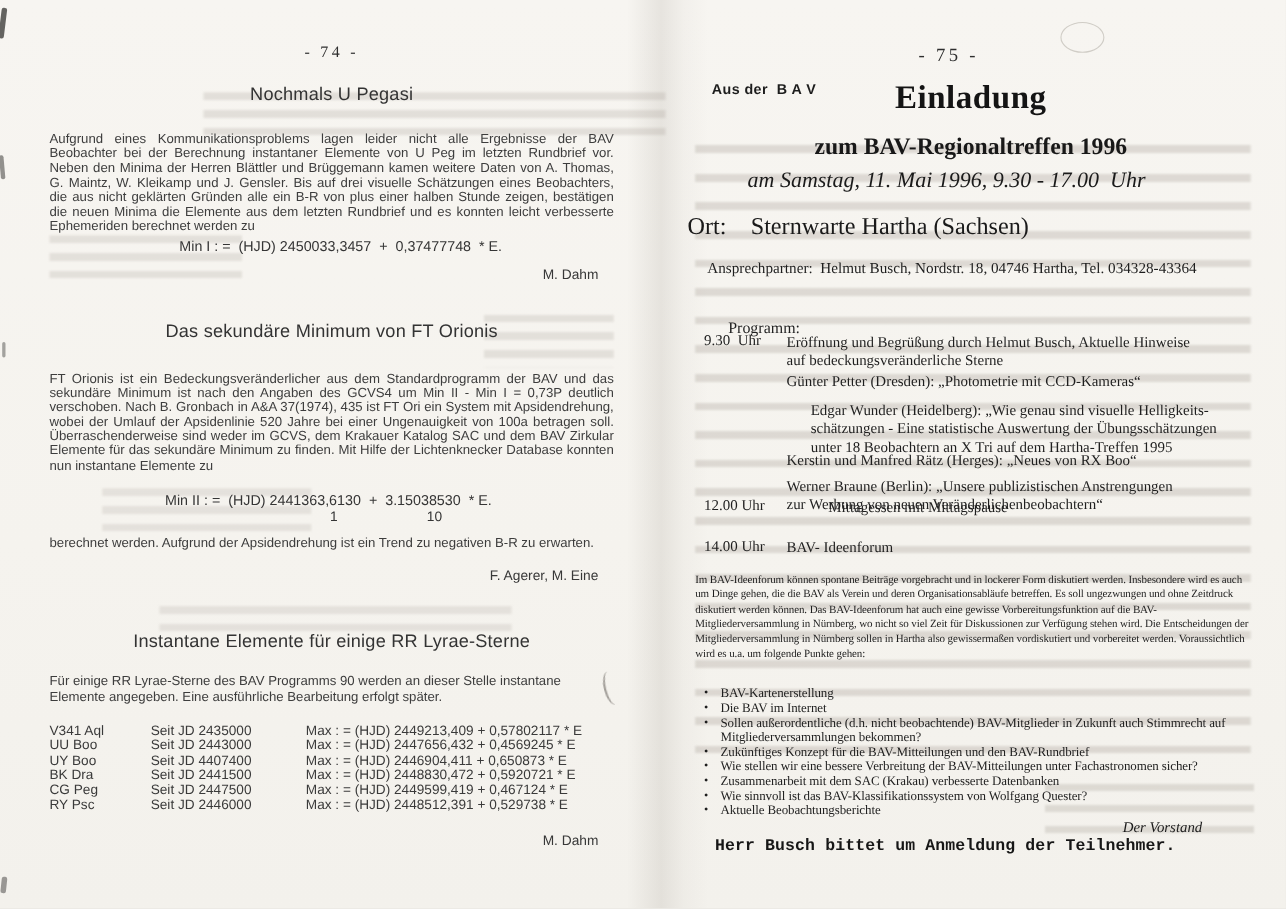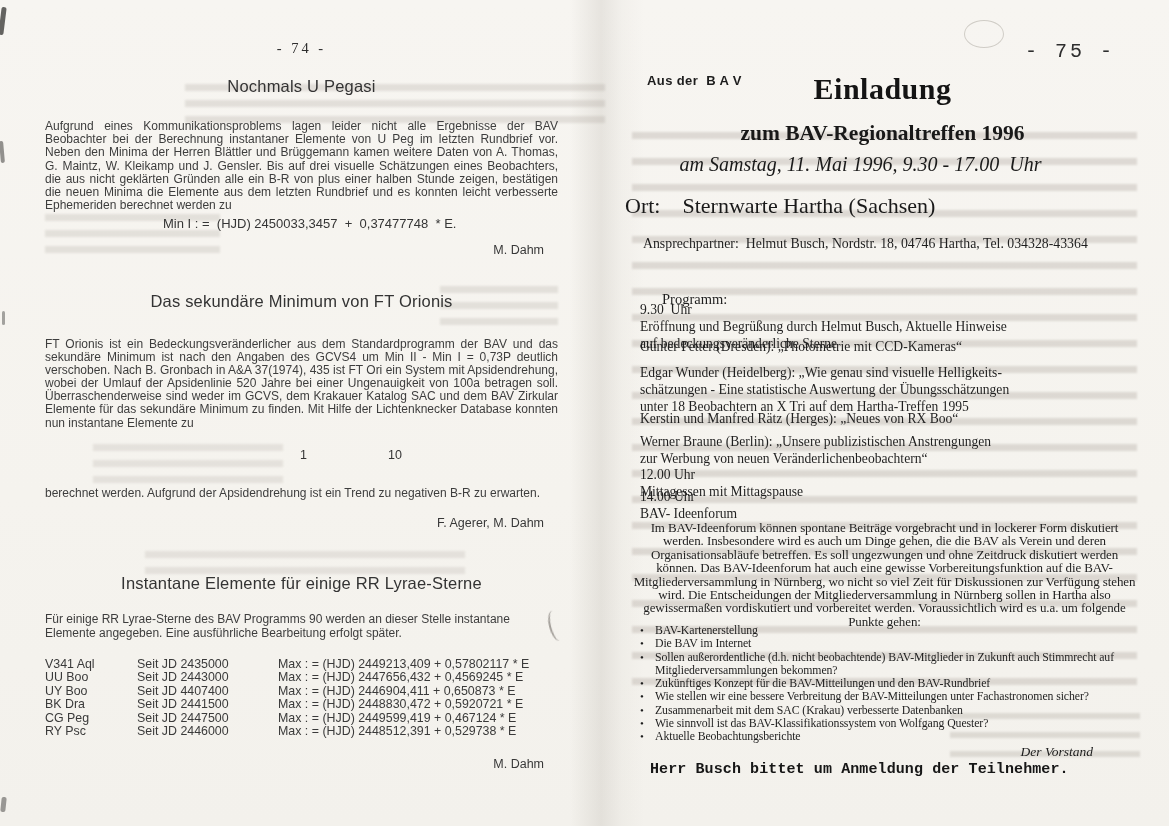--- a/index.html
+++ b/index.html
@@ -42,34 +42,34 @@
   .f2 .fe1{left:150px}.f2 .fe2{left:238px}
   .sig{left:0;width:513px;text-align:right;padding-right:14px;font-size:12.5px;box-sizing:border-box;color:#383838;}
   .sig1{top:243px}.sig2{top:516px}.sig3{top:757px}
   .tbl{left:0;top:658px;width:513px;font-size:12.4px;line-height:13.4px;color:#3a3a3a;}
   .trow{white-space:nowrap;}
   .c-star{display:inline-block;width:92px;}
   .c-seit{display:inline-block;width:141px;}
 
   
   .page-r{left:630px;width:505px;font-family:"Liberation Serif",serif;color:#1f1f1f;}
-  .pageno-r{top:40px;left:-20px;width:100%;text-align:right;font-family:Liberation Mono, monospace;
-    font-size:20px;letter-spacing:3px;color:#2e2e2e;}
+  .pageno-r{top:40px;left:-20px;width:100%;text-align:center;font-family:Liberation Serif, serif;
+    font-size:17px;letter-spacing:3px;color:#2e2e2e;}
   .kicker{top:73px;left:17px;font-family:"Liberation Sans",sans-serif;font-weight:700;
     font-size:13px;color:#1d1d1d;white-space:pre;letter-spacing:.4px;}
   .rtitle{top:72px;left:0;width:100%;text-align:center;font-size:30px;font-weight:700;letter-spacing:.5px;color:#141414;}
   .rsub{top:121px;left:0;width:100%;text-align:center;font-size:21.5px;font-weight:700;color:#181818;}
   .rdate{top:153px;left:-22px;width:100%;text-align:center;font-size:20px;font-style:italic;white-space:pre;color:#1a1a1a;}
   .rort{top:193px;left:-5px;width:100%;font-size:22px;white-space:pre;color:#1a1a1a;}
   .rcontact{top:236px;left:13px;font-size:13.8px;white-space:pre;color:#1e1e1e;}
   .rprog{top:291px;left:16px;font-size:14.5px;margin-left:16px;}
-  .sched{left:10px;display:flex;width:490px;flex-direction:column;}
+  .sched{left:10px;display:flex;width:490px;}
   .stime{width:75px;flex:none;font-size:13.6px;white-space:pre;}
   .stext{font-size:13.6px;line-height:17.2px;white-space:pre-line;width:410px;}
-  .rideen{top:521px;left:2px;width:505px;font-size:13px;line-height:13.4px;letter-spacing:-.1px;color:#1e1e1e;text-align:center;}
+  .rideen{top:521px;left:2px;width:505px;font-size:10px;line-height:13.4px;letter-spacing:-.1px;color:#1e1e1e;}
   .bullets{top:624px;left:10px;width:500px;font-size:11.8px;line-height:13.3px;color:#1e1e1e;}
   .bullet{display:flex;}
   .bdot{width:15px;flex:none;font-size:11px;}
   .btext{flex:1;letter-spacing:-.1px;}
   .vorstand{top:744px;left:17px;width:486px;text-align:right;padding-right:40px;
     font-style:italic;font-size:13.5px;box-sizing:border-box;color:#1c1c1c;}
   .rfooter{top:761px;left:20px;font-family:Liberation Mono, monospace;font-size:15px;
     font-weight:700;letter-spacing:.1px;color:#161616;text-align:center;}
 </style>
 </head>
@@ -100,27 +100,28 @@
     <h2 class="ltitle t1">Nochmals U Pegasi</h2>
     <p class="lpara p1">Aufgrund eines Kommunikationsproblems lagen leider nicht alle Ergebnisse der BAV Beobachter bei der Berechnung instantaner Elemente von U Peg im letzten Rundbrief vor. Neben den Minima der Herren Blättler und Brüggemann kamen weitere Daten von A. Thomas, G. Maintz, W. Kleikamp und J. Gensler. Bis auf drei visuelle Schätzungen eines Beobachters, die aus nicht geklärten Gründen alle ein B-R von plus einer halben Stunde zeigen, bestätigen die neuen Minima die Elemente aus dem letzten Rundbrief und es konnten leicht verbesserte Ephemeriden berechnet werden zu</p>
     <div class="formula f1">
       <div class="fline">Min I : =  (HJD) 2450033,3457  +  0,37477748  * E.</div>
     </div>
     <div class="sig sig1">M. Dahm</div>
 
     <h2 class="ltitle t2">Das sekundäre Minimum von FT Orionis</h2>
     <p class="lpara p2">FT Orionis ist ein Bedeckungsveränderlicher aus dem Standardprogramm der BAV und das sekundäre Minimum ist nach den Angaben des GCVS4 um Min II - Min I = 0,73P deutlich verschoben. Nach B. Gronbach in A&amp;A 37(1974), 435 ist FT Ori ein System mit Apsidendrehung, wobei der Umlauf der Apsidenlinie 520 Jahre bei einer Ungenauigkeit von 100a betragen soll. Überraschenderweise sind weder im GCVS, dem Krakauer Katalog SAC und dem BAV Zirkular Elemente für das sekundäre Minimum zu finden. Mit Hilfe der Lichtenknecker Database konnten nun instantane Elemente zu</p>
     <div class="formula f2">
+      <div class="fline">Min II : =  (HJD) 2441363,6130  +  3.15038530  * E.</div>
       <div class="fsubs">
         <span class="fe1">1</span>
         <span class="fe2">10</span>
       </div>
     </div>
     <p class="lpara p2b">berechnet werden. Aufgrund der Apsidendrehung ist ein Trend zu negativen B-R zu erwarten.</p>
-    <div class="sig sig2">F. Agerer, M. Dahm</div>
+    <div class="sig sig2">F. Agerer, M. Eine</div>
 
     <h2 class="ltitle t3">Instantane Elemente für einige RR Lyrae-Sterne</h2>
     <p class="lpara p3">Für einige RR Lyrae-Sterne des BAV Programms 90 werden an dieser Stelle instantane Elemente angegeben. Eine ausführliche Bearbeitung erfolgt später.</p>
 
     <div class="tbl">
       <div class="trow">
         <span class="c-star">V341 Aql</span><span class="c-seit">Seit JD 2435000</span><span class="c-max">Max : = (HJD) 2449213,409 + 0,57802117 * E</span>
       </div>
       <div class="trow">
         <span class="c-star">UU Boo</span><span class="c-seit">Seit JD 2443000</span><span class="c-max">Max : = (HJD) 2447656,432 + 0,4569245 * E</span>
@@ -153,36 +154,36 @@
 
     <div class="sched" style="top:302px;">
       <span class="stime">9.30  Uhr</span>
       <span class="stext">Eröffnung und Begrüßung durch Helmut Busch, Aktuelle Hinweise
 auf bedeckungsveränderliche Sterne</span>
     </div>
     <div class="sched" style="top:338px;">
       <span class="stime"></span>
       <span class="stext">Günter Petter (Dresden): „Photometrie mit CCD-Kameras“</span>
     </div>
-    <div class="sched" style="top:364px;">
+    <div class="sched" style="top:364px;gap:22px;">
       <span class="stime"></span>
       <span class="stext">Edgar Wunder (Heidelberg): „Wie genau sind visuelle Helligkeits-
 schätzungen - Eine statistische Auswertung der Übungsschätzungen
 unter 18 Beobachtern an X Tri auf dem Hartha-Treffen 1995</span>
     </div>
     <div class="sched" style="top:410px;">
       <span class="stime"></span>
       <span class="stext">Kerstin und Manfred Rätz (Herges): „Neues von RX Boo“</span>
     </div>
     <div class="sched" style="top:433px;">
       <span class="stime"></span>
       <span class="stext">Werner Braune (Berlin): „Unsere publizistischen Anstrengungen
 zur Werbung von neuen Veränderlichenbeobachtern“</span>
     </div>
-    <div class="sched" style="top:467px;">
+    <div class="sched" style="top:452px;gap:38px;">
       <span class="stime">12.00 Uhr</span>
       <span class="stext">Mittagessen mit Mittagspause</span>
     </div>
     <div class="sched" style="top:489px;">
       <span class="stime">14.00 Uhr</span>
       <span class="stext">BAV- Ideenforum</span>
     </div>
 
     <p class="rideen">Im BAV-Ideenforum können spontane Beiträge vorgebracht und in lockerer Form diskutiert werden. Insbesondere wird es auch um Dinge gehen, die die BAV als Verein und deren Organisationsabläufe betreffen. Es soll ungezwungen und ohne Zeitdruck diskutiert werden können. Das BAV-Ideenforum hat auch eine gewisse Vorbereitungsfunktion auf die BAV-Mitgliederversammlung in Nürnberg, wo nicht so viel Zeit für Diskussionen zur Verfügung stehen wird. Die Entscheidungen der Mitgliederversammlung in Nürnberg sollen in Hartha also gewissermaßen vordiskutiert und vorbereitet werden. Voraussichtlich wird es u.a. um folgende Punkte gehen:</p>
 

